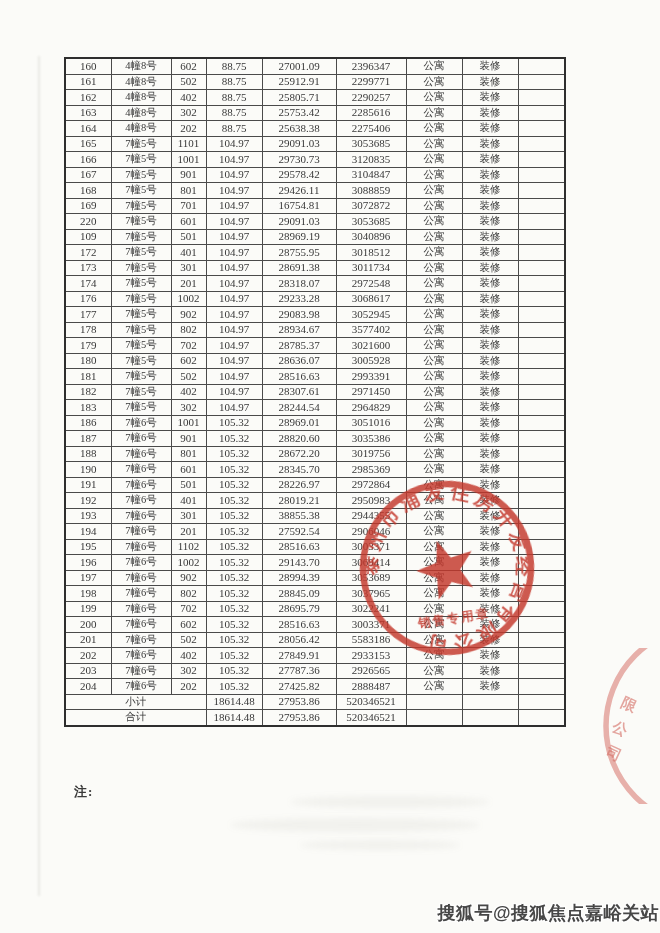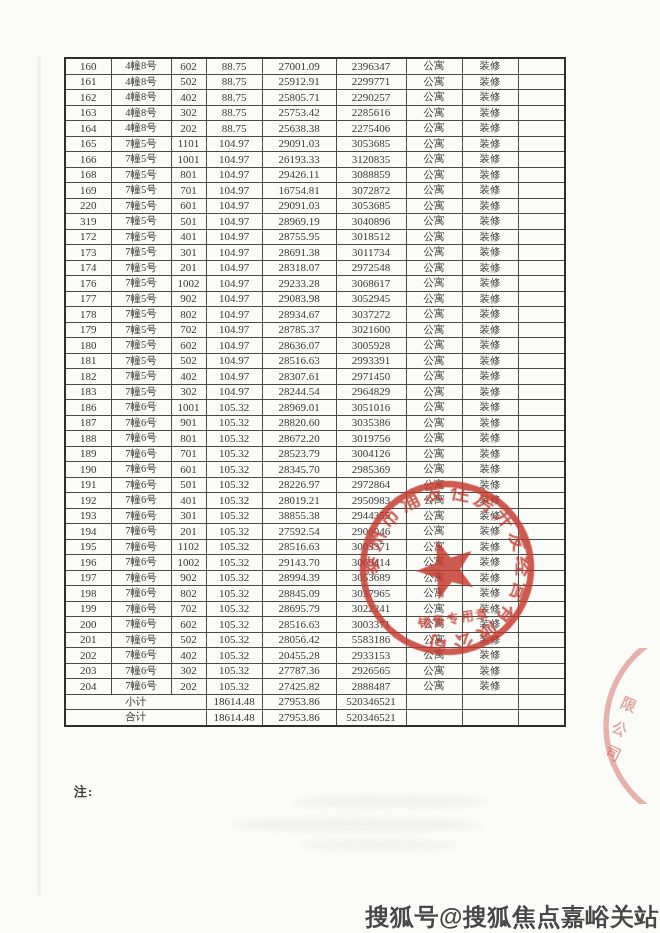--- a/index.html
+++ b/index.html
@@ -29,21 +29,21 @@
   }
   .stamp text{font-family:"Liberation Serif","DejaVu Serif",serif; font-weight:700;}
   .stamp2{
     position:absolute; left:586px; top:648px; width:74px; height:156px;
     opacity:.85; filter:blur(.4px); pointer-events:none;
   }
   .stamp2 text{font-family:"Liberation Serif","DejaVu Serif",serif; font-weight:700;}
   .watermark{
     position:absolute; right:1px; top:901px;
     font-family:"Liberation Sans","DejaVu Sans",sans-serif;
-    font-size:24px; font-weight:700; color:#383838; letter-spacing:.5px;
+    font-size:18px; font-weight:700; color:#383838; letter-spacing:.5px;
     text-shadow:1px 1px 0 #fff,-1px -1px 0 #fff,1px -1px 0 #fff,-1px 1px 0 #fff,0 0 3px #fff;
     opacity:.92;
   }
   .smudge{position:absolute; background:rgba(110,110,105,.07); border-radius:50%;
     filter:blur(3px); pointer-events:none;}
   .sm1{left:290px; top:796px; width:200px; height:12px;}
   .sm2{left:230px; top:818px; width:250px; height:14px;}
   .sm3{left:300px; top:840px; width:160px; height:10px;}
 </style>
 </head>
@@ -131,22 +131,33 @@
             <td>3053685</td>
             <td class="cn">公寓</td>
             <td class="cn">装修</td>
             <td></td>
           </tr>
           <tr>
             <td>166</td>
             <td class="cn">7幢5号</td>
             <td>1001</td>
             <td>104.97</td>
-            <td>26193.33</td>
+            <td>29730.73</td>
             <td>3120835</td>
+            <td class="cn">公寓</td>
+            <td class="cn">装修</td>
+            <td></td>
+          </tr>
+          <tr>
+            <td>167</td>
+            <td class="cn">7幢5号</td>
+            <td>901</td>
+            <td>104.97</td>
+            <td>29578.42</td>
+            <td>3104847</td>
             <td class="cn">公寓</td>
             <td class="cn">装修</td>
             <td></td>
           </tr>
           <tr>
             <td>168</td>
             <td class="cn">7幢5号</td>
             <td>801</td>
             <td>104.97</td>
             <td>29426.11</td>
@@ -171,21 +182,21 @@
             <td class="cn">7幢5号</td>
             <td>601</td>
             <td>104.97</td>
             <td>29091.03</td>
             <td>3053685</td>
             <td class="cn">公寓</td>
             <td class="cn">装修</td>
             <td></td>
           </tr>
           <tr>
-            <td>319</td>
+            <td>109</td>
             <td class="cn">7幢5号</td>
             <td>501</td>
             <td>104.97</td>
             <td>28969.19</td>
             <td>3040896</td>
             <td class="cn">公寓</td>
             <td class="cn">装修</td>
             <td></td>
           </tr>
           <tr>
@@ -242,21 +253,21 @@
             <td class="cn">公寓</td>
             <td class="cn">装修</td>
             <td></td>
           </tr>
           <tr>
             <td>178</td>
             <td class="cn">7幢5号</td>
             <td>802</td>
             <td>104.97</td>
             <td>28934.67</td>
-            <td>3037272</td>
+            <td>3577402</td>
             <td class="cn">公寓</td>
             <td class="cn">装修</td>
             <td></td>
           </tr>
           <tr>
             <td>179</td>
             <td class="cn">7幢5号</td>
             <td>702</td>
             <td>104.97</td>
             <td>28785.37</td>
@@ -336,31 +347,20 @@
             <td class="cn">7幢6号</td>
             <td>801</td>
             <td>105.32</td>
             <td>28672.20</td>
             <td>3019756</td>
             <td class="cn">公寓</td>
             <td class="cn">装修</td>
             <td></td>
           </tr>
           <tr>
-            <td>189</td>
-            <td class="cn">7幢6号</td>
-            <td>701</td>
-            <td>105.32</td>
-            <td>28523.79</td>
-            <td>3004126</td>
-            <td class="cn">公寓</td>
-            <td class="cn">装修</td>
-            <td></td>
-          </tr>
-          <tr>
             <td>190</td>
             <td class="cn">7幢6号</td>
             <td>601</td>
             <td>105.32</td>
             <td>28345.70</td>
             <td>2985369</td>
             <td class="cn">公寓</td>
             <td class="cn">装修</td>
             <td></td>
           </tr>
@@ -483,21 +483,21 @@
             <td>5583186</td>
             <td class="cn">公寓</td>
             <td class="cn">装修</td>
             <td></td>
           </tr>
           <tr>
             <td>202</td>
             <td class="cn">7幢6号</td>
             <td>402</td>
             <td>105.32</td>
-            <td>20455.28</td>
+            <td>27849.91</td>
             <td>2933153</td>
             <td class="cn">公寓</td>
             <td class="cn">装修</td>
             <td></td>
           </tr>
           <tr>
             <td>203</td>
             <td class="cn">7幢6号</td>
             <td>302</td>
             <td>105.32</td>

